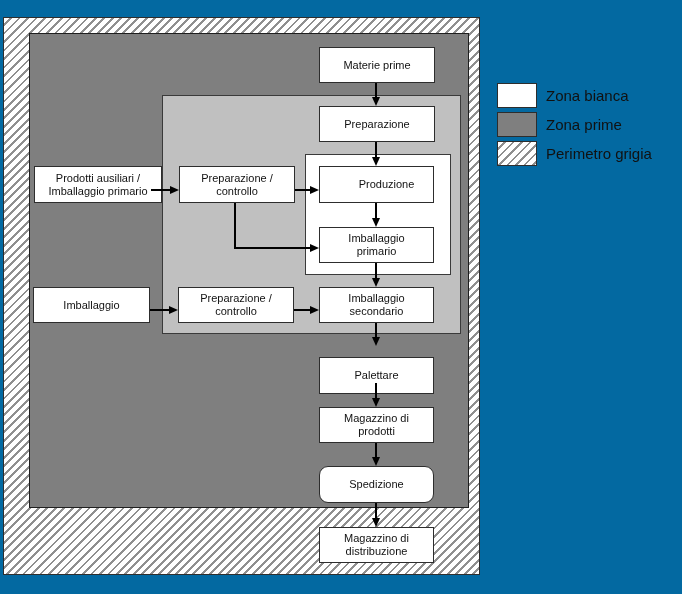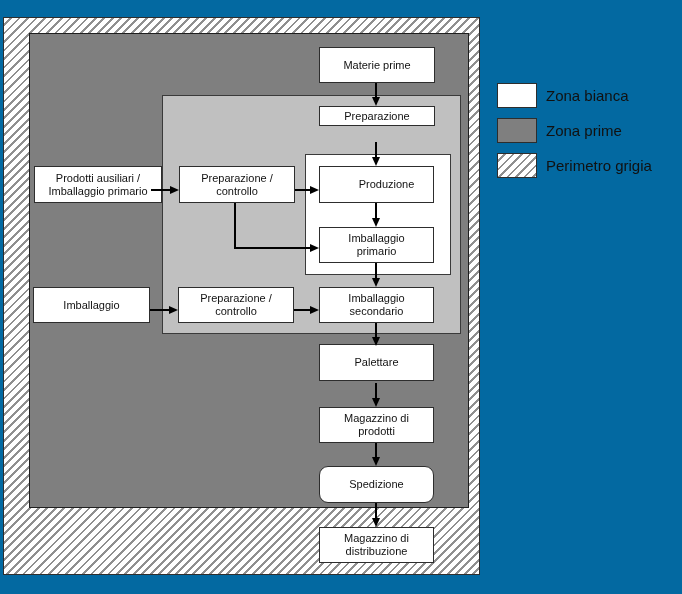--- a/index.html
+++ b/index.html
@@ -39,46 +39,46 @@
     position:absolute;width:0;height:0;
     border-left:4px solid transparent;border-right:4px solid transparent;
     border-top:9px solid #000;
   }
   .head-right{
     position:absolute;width:0;height:0;
     border-top:4px solid transparent;border-bottom:4px solid transparent;
     border-left:9px solid #000;
   }
   
-  .legend{position:absolute;left:497px;top:83px;display:flex;flex-direction:column;gap:10px;}
+  .legend{position:absolute;left:497px;top:83px;display:flex;flex-direction:column;gap:4px;}
   .legend-row{display:flex;align-items:center;height:25px;}
   .swatch{width:40px;height:25px;border:1px solid #2d2d2d;box-sizing:border-box;display:inline-block;}
   .swatch-white{background:#ffffff;}
   .swatch-light{background:#c0c0c0;}
   .swatch-dark{background:#7f7f7f;}
   .legend-label{margin-left:9px;font-size:15px;white-space:nowrap;}
 </style>
 </head>
 <body>
 
 <div class="canvas">
 
   <div class="outer-hatch hatch"></div>
   <div class="zona-nera"></div>
   <div class="zona-grigia"></div>
   <div class="zona-bianca-box"></div>
 
   <div class="node" style="left:319px;top:47px;width:116px;height:36px;">Materie prime</div>
-  <div class="node" style="left:319px;top:106px;width:116px;height:20px;">Preparazione</div>
+  <div class="node" style="left:319px;top:106px;width:116px;height:36px;">Preparazione</div>
   <div class="node" style="left:319px;top:166px;width:115px;height:37px;padding-left:20px;">Produzione</div>
   <div class="node" style="left:319px;top:227px;width:115px;height:36px;">Imballaggio
 primario</div>
   <div class="node" style="left:319px;top:287px;width:115px;height:36px;">Imballaggio
 secondario</div>
-  <div class="node" style="left:319px;top:344px;width:115px;height:37px;">Palettare</div>
+  <div class="node" style="left:319px;top:357px;width:115px;height:37px;">Palettare</div>
   <div class="node" style="left:319px;top:407px;width:115px;height:36px;">Magazzino di
 prodotti</div>
   <div class="node" style="left:319px;top:466px;width:115px;height:37px;border-radius:9px;">Spedizione</div>
   <div class="node" style="left:319px;top:527px;width:115px;height:36px;">Magazzino di
 distribuzione</div>
 
   <div class="node" style="left:34px;top:166px;width:128px;height:37px;">Prodotti ausiliari /
 Imballaggio primario</div>
   <div class="node" style="left:179px;top:166px;width:116px;height:37px;">Preparazione /
 controllo</div>

